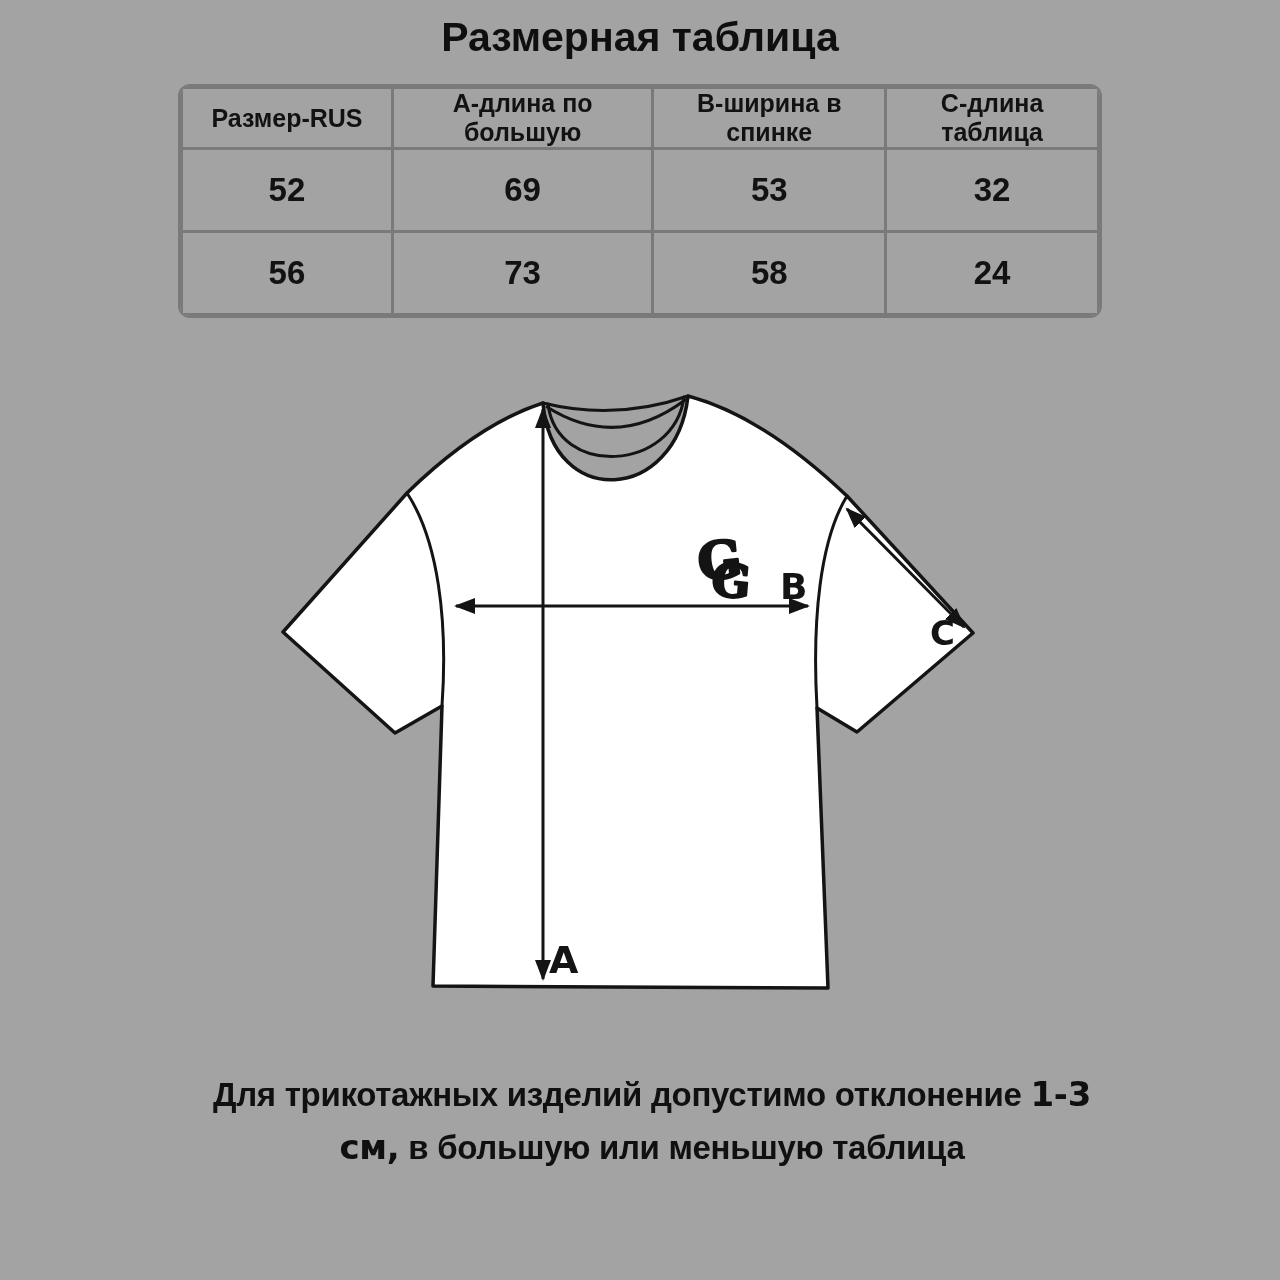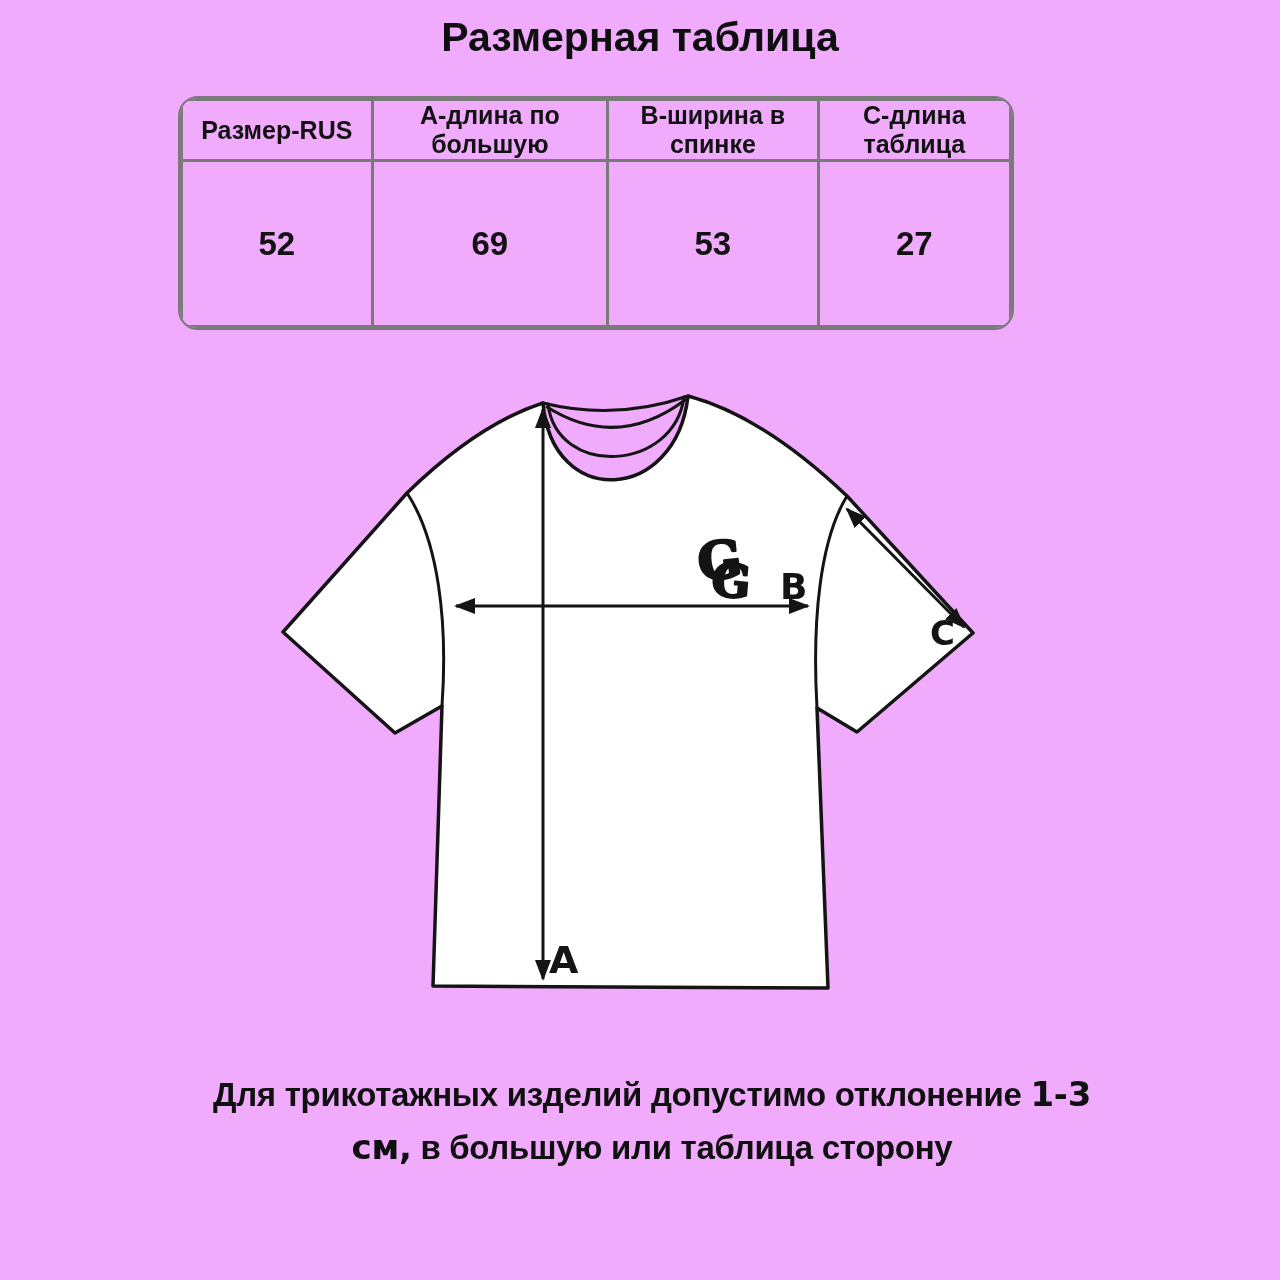--- a/index.html
+++ b/index.html
@@ -1,26 +1,26 @@
 <!DOCTYPE html>
 <html><head>
 <meta charset="utf-8">
 <style>
   html,body{margin:0;padding:0;background:#ffffff;}
   .page{
-    position:relative;width:1280px;height:1280px;background:#f0abfc;
+    position:relative;width:1280px;height:1280px;background:#a3a3a3;
     font-family:"Liberation Sans",sans-serif;color:#111;overflow:hidden;
   }
   .title{
     position:absolute;top:14px;left:0;width:100%;margin:0;
     text-align:center;font-size:41px;font-weight:700;color:#0f0f0f;
   }
   .table-wrap{
-    position:absolute;left:178px;top:84px;width:836px;height:234px;
-    border:2px solid #7a7a7a;border-radius:20px;overflow:hidden;box-sizing:border-box;margin-top:12px;
+    position:absolute;left:178px;top:84px;width:924px;height:234px;
+    border:2px solid #7a7a7a;border-radius:12px;overflow:hidden;box-sizing:border-box;
   }
   table{width:100%;height:100%;border-collapse:collapse;table-layout:fixed;}
   th,td{border:3px solid #7a7a7a;text-align:center;vertical-align:middle;padding:0;color:#121212;}
   th{font-size:25px;font-weight:700;}
   td{font-size:33px;font-weight:700;}
   col.c1{width:23%;} col.c2{width:28.4%;} col.c3{width:25.4%;} col.c4{width:23.2%;}
   .diagram{position:absolute;left:240px;top:380px;width:800px;height:680px;}
   .outline{fill:#ffffff;stroke:#141414;stroke-width:3.5;stroke-linejoin:round;}
   .seam{fill:none;stroke:#141414;stroke-width:3;stroke-linecap:round;}
   .arrow{stroke:#141414;stroke-width:3;}
@@ -54,21 +54,27 @@
           <th>А-длина по большую</th>
           <th>В-ширина в спинке</th>
           <th>С-длина таблица</th>
         </tr>
       </thead>
       <tbody>
         <tr>
           <td>52</td>
           <td>69</td>
           <td>53</td>
-          <td>27</td>
+          <td>32</td>
+        </tr>
+        <tr>
+          <td>56</td>
+          <td>73</td>
+          <td>58</td>
+          <td>24</td>
         </tr>
       </tbody>
     </table>
   </div>
 
   <svg class="diagram" viewBox="240 380 800 680" xmlns="http://www.w3.org/2000/svg">
     <defs>
       <marker id="ah" markerUnits="userSpaceOnUse" markerWidth="22" markerHeight="17" refX="19" refY="8" orient="auto-start-reverse">
         <path d="M0,0 L21,8 L0,16 Z" fill="#141414"></path>
       </marker>
@@ -102,16 +108,16 @@
     <text class="dimlabel" x="549" y="973" font-size="38">A</text>
     <text class="dimlabel" x="780" y="599" font-size="36">B</text>
     <text class="dimlabel" x="930" y="645" font-size="34">C</text>
 
     <text class="logo-g" x="697" y="579" font-size="52" transform="rotate(-6 715 556)">G</text>
     <text class="logo-g" x="712" y="597" font-size="46" transform="rotate(5 732 576)">G</text>
   </svg>
 
   <div class="note">
     <div class="note-line"><span>Для трикотажных изделий допустимо отклонение </span><b>1-3</b></div>
-    <div class="note-line"><b>см,</b><span> в большую или таблица сторону</span></div>
+    <div class="note-line"><b>см,</b><span> в большую или меньшую таблица</span></div>
   </div>
 
 </div>
 
 </body></html>

